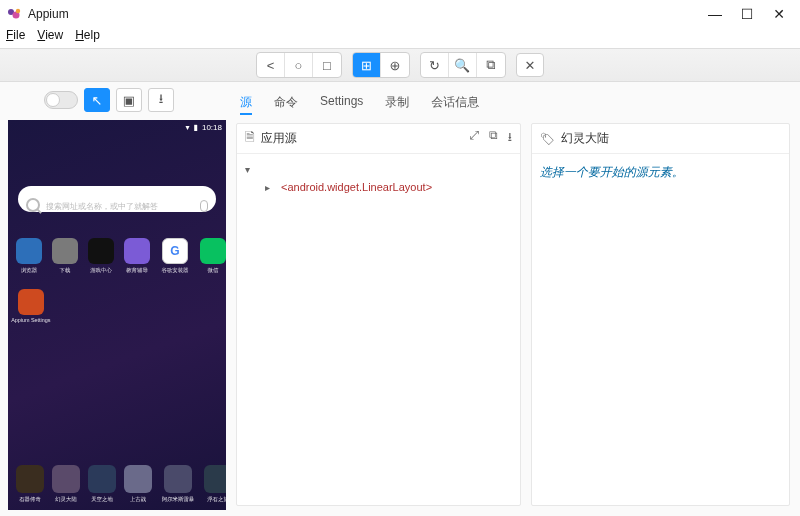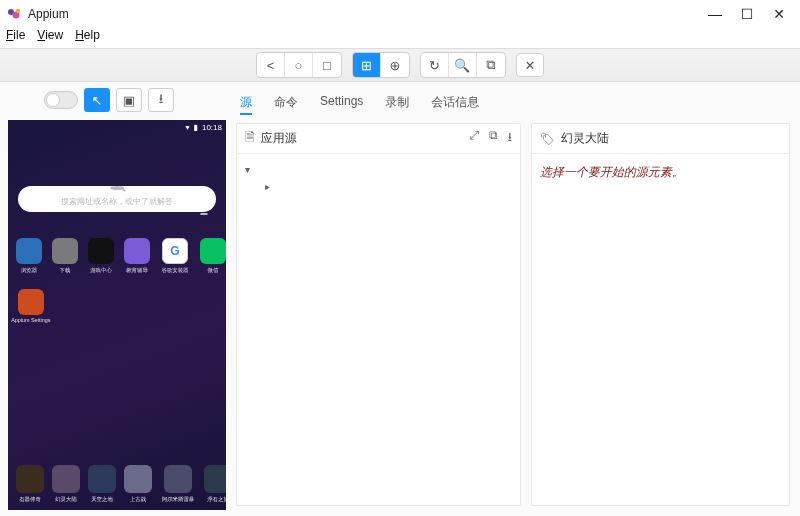--- a/index.html
+++ b/index.html
@@ -127,21 +127,21 @@
     overflow: hidden;
   }
   .statusbar {
     height: 14px; color: #fff; font-size: 8px;
     display: flex; justify-content: flex-end; align-items: center;
     gap: 4px; padding: 0 4px;
   }
   .searchpill {
     margin: 52px 10px 0 10px;
     height: 26px; background: #fff; border-radius: 14px;
-    display: flex; align-items: center; padding: 0 8px; gap: 6px; flex-direction: column;
+    display: flex; align-items: flex-end; padding: 0 8px; gap: 6px;
   }
   .searchpill .sicon {
     width: 14px; height: 14px; border: 2px solid #bbb; border-radius: 50%;
     position: relative;
   }
   .searchpill .sicon::after {
     content: ''; position: absolute; width: 6px; height: 2px; background: #bbb;
     transform: rotate(45deg); bottom: -2px; right: -4px;
   }
   .searchpill .sph { font-size: 8px; color: #bbb; }
@@ -184,21 +184,21 @@
     display: flex; align-items: center; padding: 0 8px; gap: 6px;
     font-size: 12px; color: #333;
   }
   .pane-hd .hd-icon { font-size: 12px; color: #666; }
   .pane-hd .hd-tools { margin-left: auto; display: flex; gap: 10px; color: #666; }
   .pane-body { flex: 1; padding: 10px 8px; font-size: 12px; overflow: auto; }
   .tree-row { display: flex; align-items: center; gap: 6px; margin-bottom: 6px; }
   .caret { font-size: 10px; color: #666; width: 10px; display:inline-block; }
   .tag { color: #b03030; font-size: 11px; }
   .tree-child { margin-left: 20px; }
-  .placeholder { color: #7f1d1d; margin-top: 36px; }
+  .placeholder { color: #0369a1; margin-top: 36px; }
   svg { display:block; }
 </style>
 </head>
 <body>
 
 <div class="titlebar">
   <span class="app-icon">
     <svg width="16" height="16" viewBox="0 0 16 16">
         <circle cx="5" cy="6" r="3" fill="#6b3fa0"></circle>
         <circle cx="10" cy="9" r="3.5" fill="#d14fa0"></circle>
@@ -339,20 +339,21 @@
             <span>⧉</span>
             <span>⭳</span>
           </div>
         </div>
         <div class="pane-body">
           <div class="tree-row">
             <span class="caret">▾</span>
           </div>
           <div class="tree-row tree-child">
             <span class="caret">▸</span>
+            <span class="tag">&lt;android.widget.LinearLayout&gt;</span>
           </div>
         </div>
       </div>
 
       <div class="pane">
         <div class="pane-hd">
           <span class="hd-icon">🏷</span>
           <span>幻灵大陆</span>
         </div>
         <div class="pane-body">

